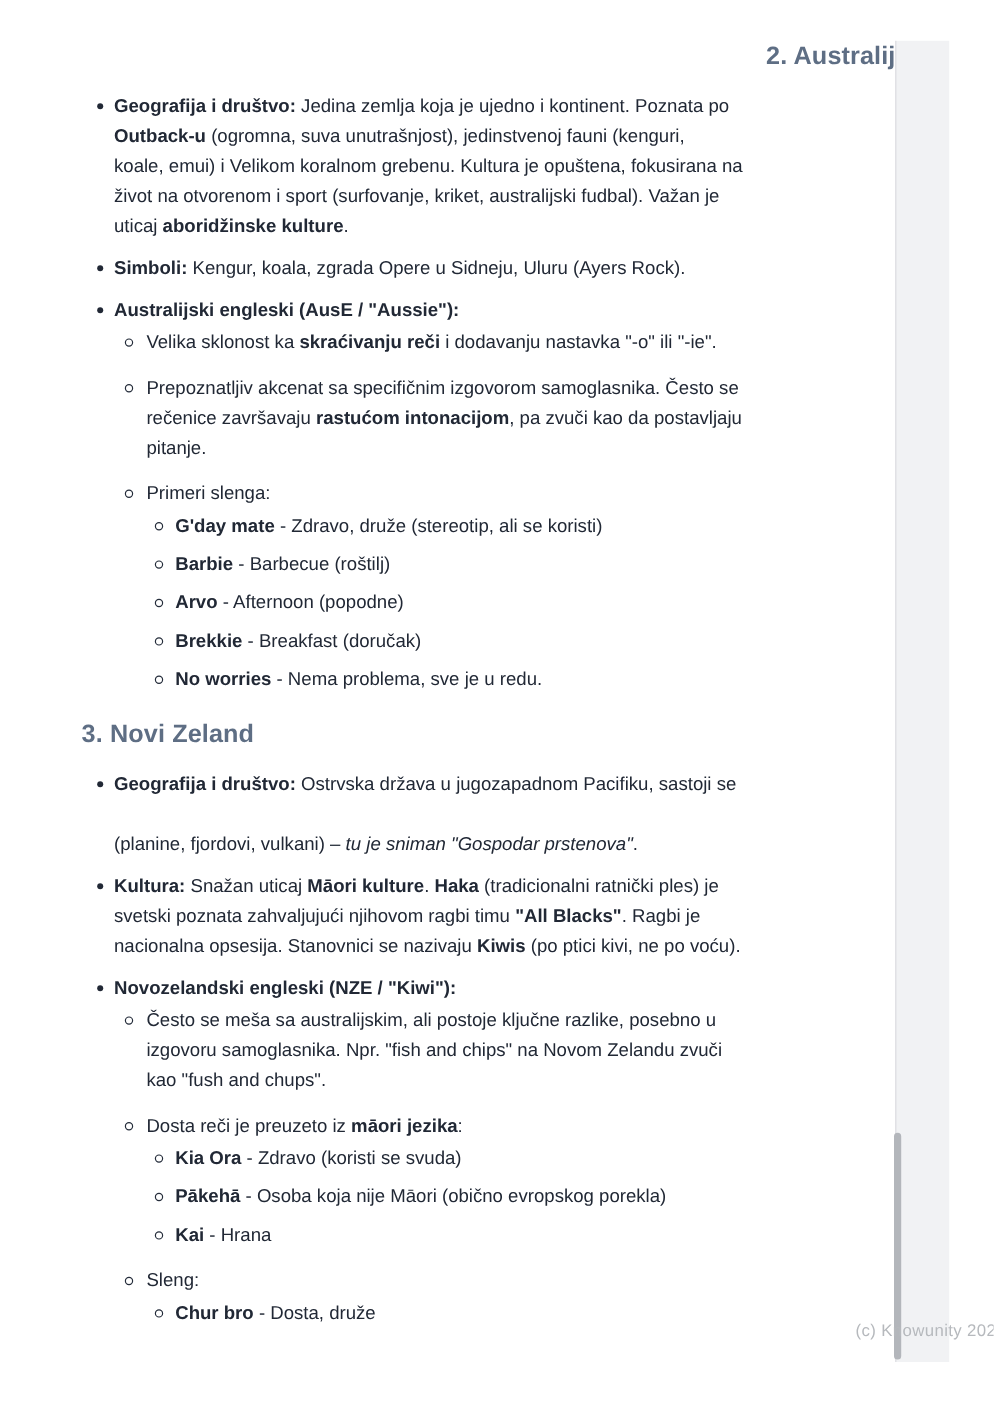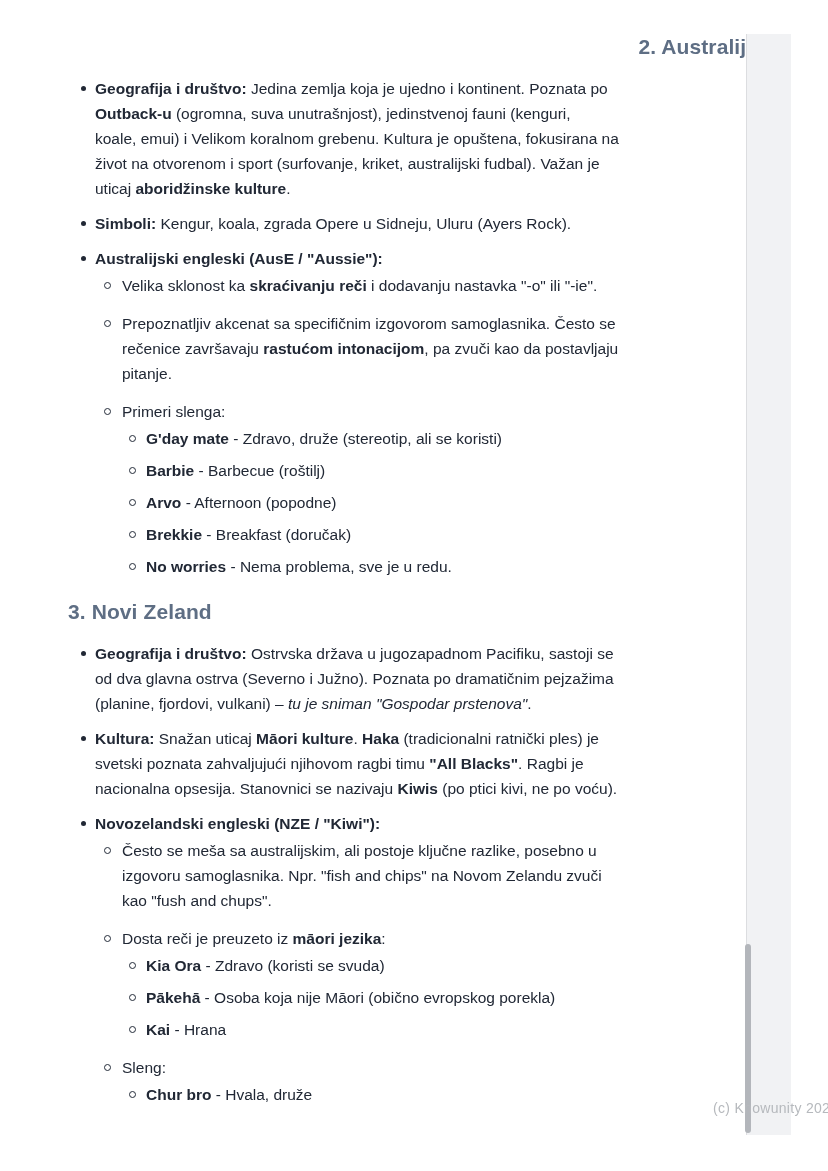--- a/index.html
+++ b/index.html
@@ -60,31 +60,31 @@
                 <li><span class="marker m3"></span><span class="txt"><span class="b">Arvo</span><span> - Afternoon (popodne)</span></span></li>
                 <li><span class="marker m3"></span><span class="txt"><span class="b">Brekkie</span><span> - Breakfast (doručak)</span></span></li>
                 <li><span class="marker m3"></span><span class="txt"><span class="b">No worries</span><span> - Nema problema, sve je u redu.</span></span></li>
               </ul></li>
           </ul></li>
       </ul>
     </section>
     <section>
       <h2>3. Novi Zeland</h2>
       <ul class="lvl1">
-        <li><span class="marker m1"></span><span class="txt"><span class="b">Geografija i društvo:</span><span> Ostrvska država u jugozapadnom Pacifiku, sastoji se</span><br><span>od dva glavna ostrva (Severno i Južno). Poznata po dramatičnim pejzažima</span><br><span>(planine, fjordovi, vulkani) – </span><span class="i">tu je sniman "Gospodar prstenova"</span><span>.</span></span></li>
+        <li><span class="marker m1"></span><span class="txt"><span class="b">Geografija i društvo:</span><span> Ostrvska država u jugozapadnom Pacifiku, sastoji se</span><br><br><span>(planine, fjordovi, vulkani) – </span><span class="i">tu je sniman "Gospodar prstenova"</span><span>.</span></span></li>
         <li><span class="marker m1"></span><span class="txt"><span class="b">Kultura:</span><span> Snažan uticaj </span><span class="b">Māori kulture</span><span>. </span><span class="b">Haka</span><span> (tradicionalni ratnički ples) je</span><br><span>svetski poznata zahvaljujući njihovom ragbi timu </span><span class="b">"All Blacks"</span><span>. Ragbi je</span><br><span>nacionalna opsesija. Stanovnici se nazivaju </span><span class="b">Kiwis</span><span> (po ptici kivi, ne po voću).</span></span></li>
         <li><span class="marker m1"></span><span class="txt"><span class="b">Novozelandski engleski (NZE / "Kiwi"):</span></span><ul class="lvl2">
             <li><span class="marker m2"></span><span class="txt"><span>Često se meša sa australijskim, ali postoje ključne razlike, posebno u</span><br><span>izgovoru samoglasnika. Npr. "fish and chips" na Novom Zelandu zvuči</span><br><span>kao "fush and chups".</span></span></li>
             <li><span class="marker m2"></span><span class="txt"><span>Dosta reči je preuzeto iz </span><span class="b">māori jezika</span><span>:</span></span><ul class="lvl3">
                 <li><span class="marker m3"></span><span class="txt"><span class="b">Kia Ora</span><span> - Zdravo (koristi se svuda)</span></span></li>
                 <li><span class="marker m3"></span><span class="txt"><span class="b">Pākehā</span><span> - Osoba koja nije Māori (obično evropskog porekla)</span></span></li>
                 <li><span class="marker m3"></span><span class="txt"><span class="b">Kai</span><span> - Hrana</span></span></li>
               </ul></li>
             <li><span class="marker m2"></span><span class="txt"><span>Sleng:</span></span><ul class="lvl3">
-                <li><span class="marker m3"></span><span class="txt"><span class="b">Chur bro</span><span> - Hvala, druže</span></span></li>
+                <li><span class="marker m3"></span><span class="txt"><span class="b">Chur bro</span><span> - Dosta, druže</span></span></li>
               </ul></li>
           </ul></li>
       </ul>
     </section>
   </div>
 
 <div class="scroll-track"></div>
 <div class="scroll-thumb"></div>
 
 <div class="watermark">(c) Knowunity 2025</div>

